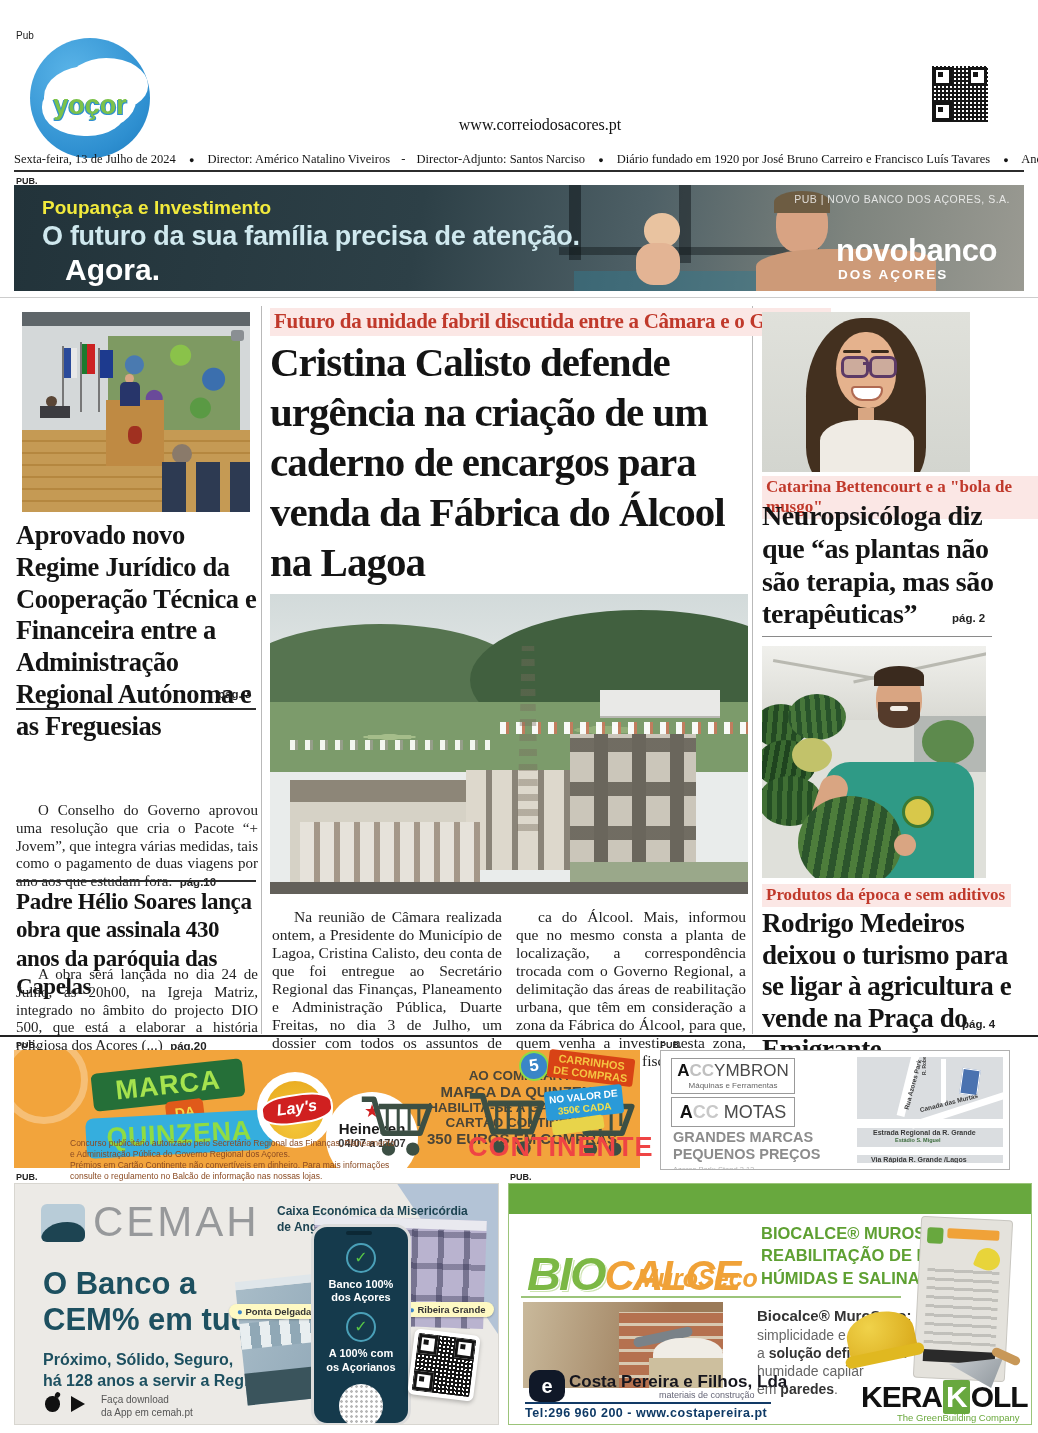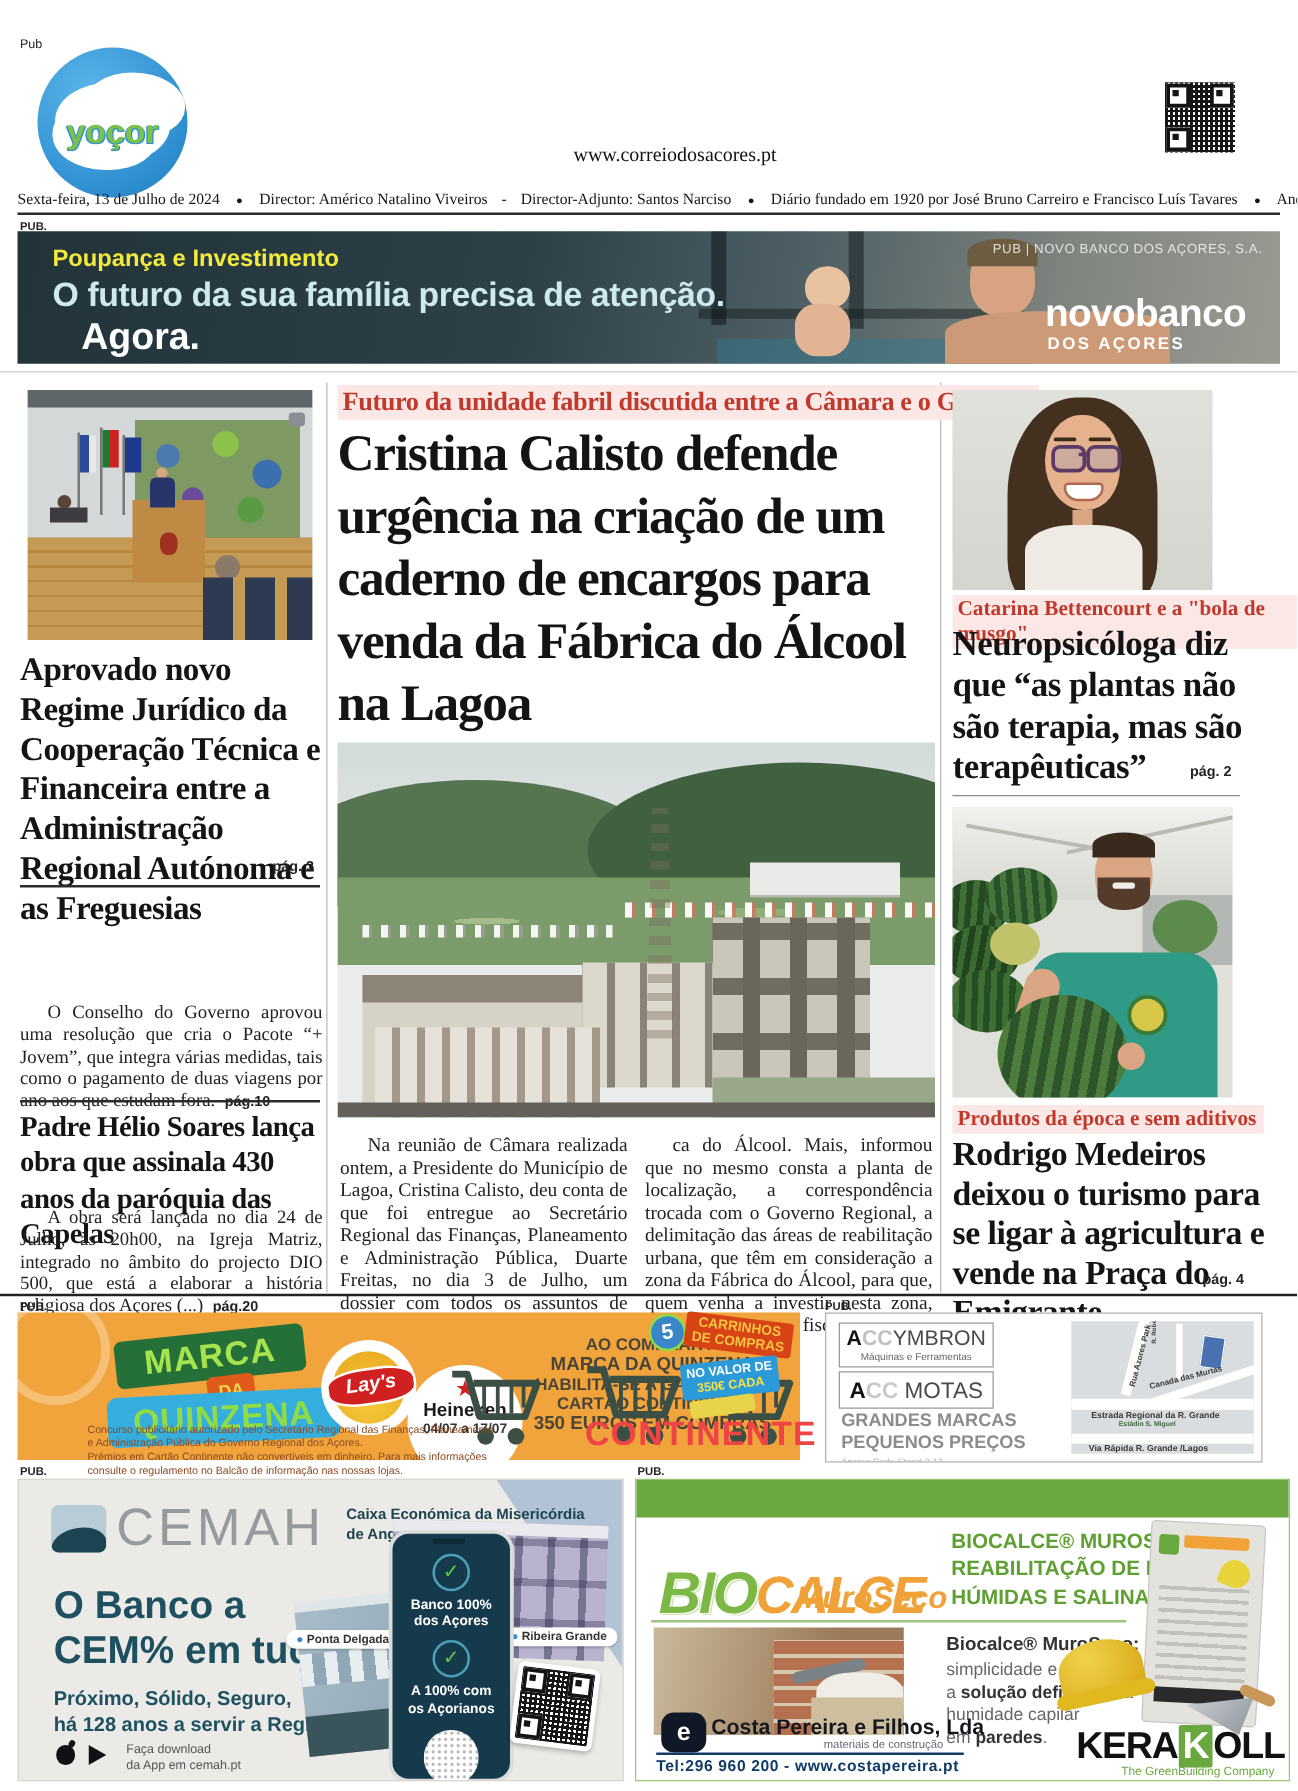--- a/index.html
+++ b/index.html
@@ -13,21 +13,21 @@
   .rule{background:#2c2c2c;height:1.5px;}
   .vrule{background:#b9b9b9;width:1px;}
   .pub{font-family:"Liberation Sans",sans-serif;font-size:9px;font-weight:bold;color:#222;}
   .redcap{display:inline-block;background:#fbe7e5;color:#c0392b;font-weight:bold;padding:1px 6px 2px 4px;}
   .body-text{font-size:15px;line-height:17.8px;text-align:justify;text-indent:22px;color:#222;}
   .qr{background-color:#fff;background-image:
       repeating-linear-gradient(0deg,#161616 0 2px,transparent 2px 4px),
       repeating-linear-gradient(90deg,#161616 0 2px,#fff 2px 4px);}
   .finder{position:absolute;width:13px;height:13px;border:3px solid #141414;background:#fff;}
   .finder>div{position:absolute;left:2px;top:2px;width:5px;height:5px;background:#141414;}
-  .chip{position:absolute;background:#ffffff;border-radius:9px;padding:2px 8px;font-size:9.5px;
+  .chip{position:absolute;background:#fef9c3;border-radius:9px;padding:2px 8px;font-size:9.5px;
         font-weight:bold;color:#333;font-family:"Liberation Sans",sans-serif;box-shadow:0 1px 2px rgba(0,0,0,.25);white-space:nowrap;}
   .badge{position:absolute;font-family:"Liberation Sans",sans-serif;font-weight:bold;text-align:center;}
   .maplabel{position:absolute;font-family:"Liberation Sans",sans-serif;font-weight:bold;color:#3a3a3a;white-space:nowrap;}
 </style>
 </head>
 <body>
 
 <div class="page">
 
   <div class="ab pub" style="left:16px;top:30px;font-weight:normal;font-size:10px;">Pub</div>

